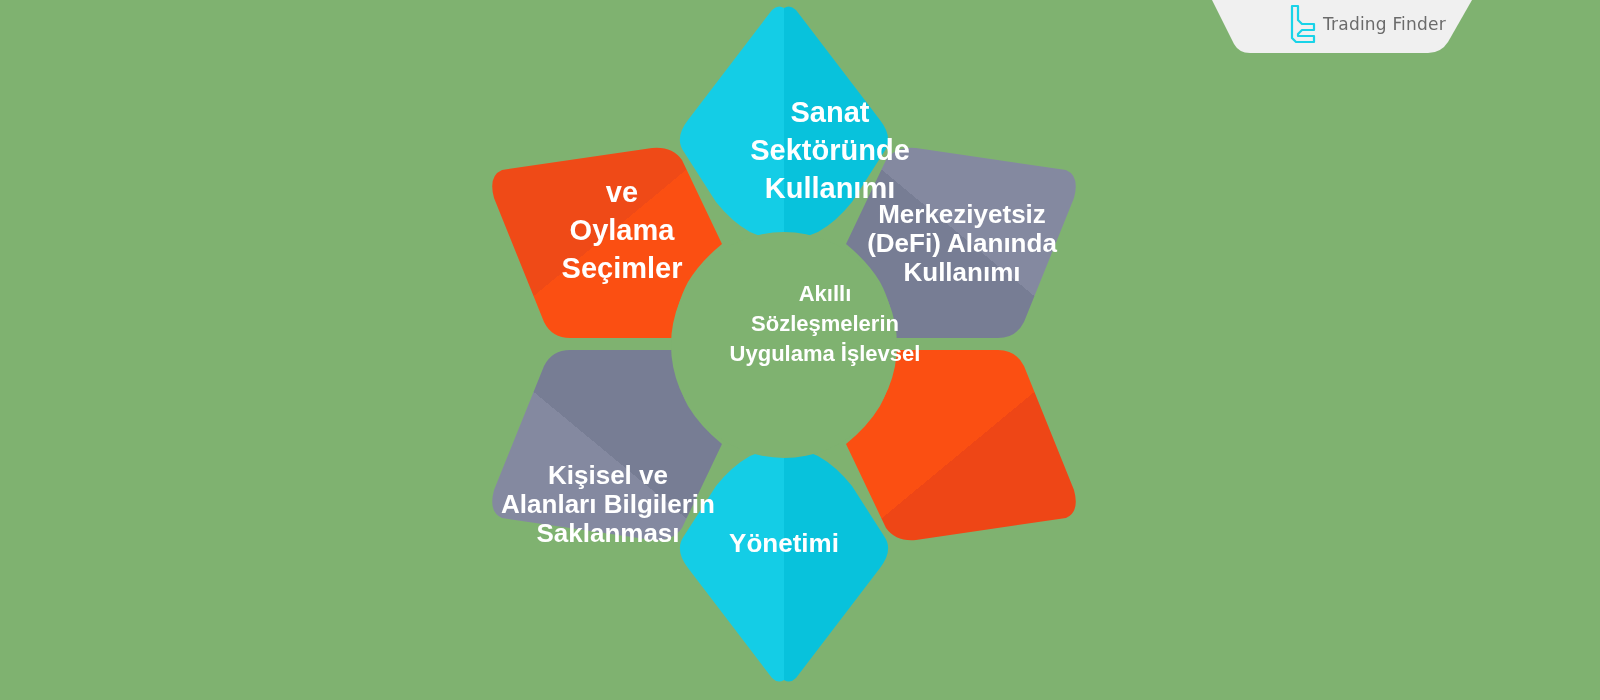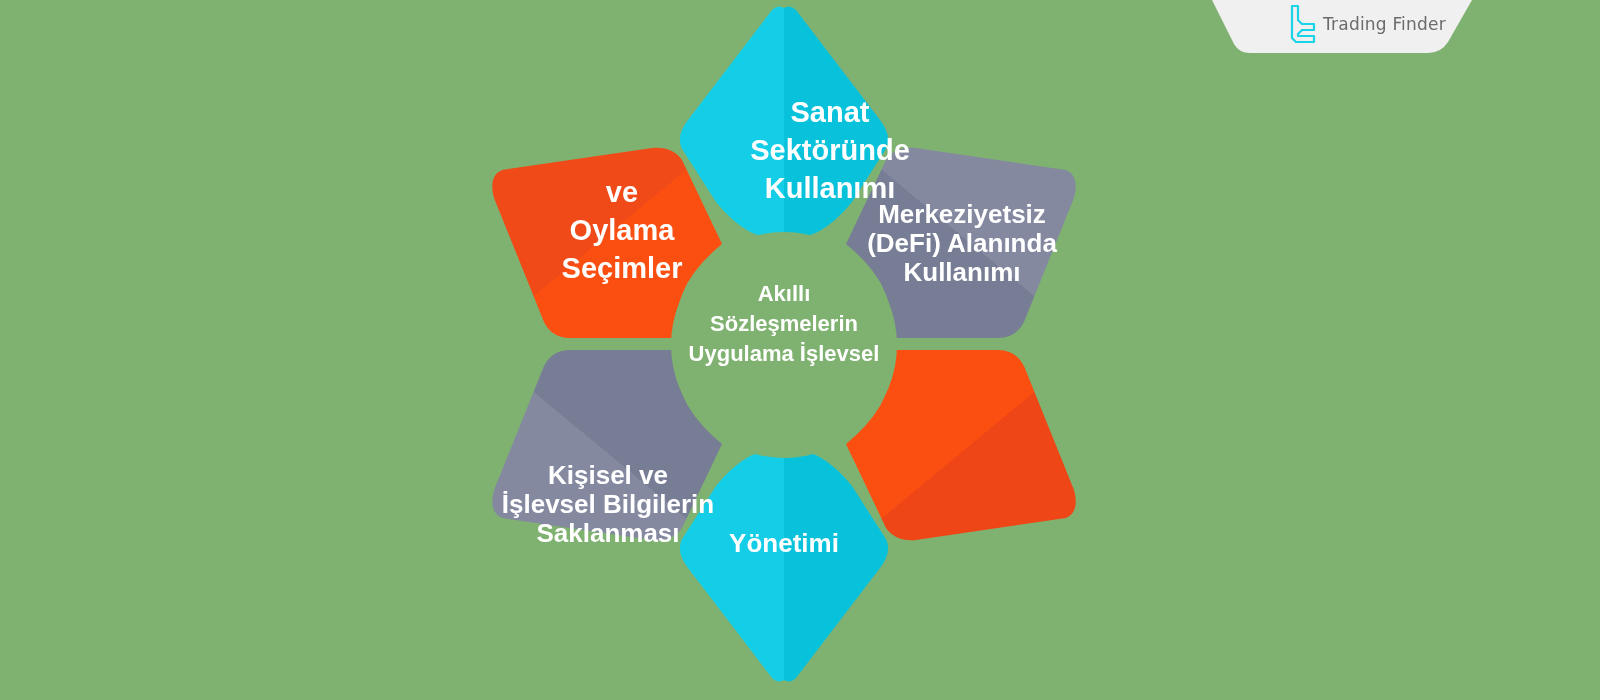--- a/index.html
+++ b/index.html
@@ -79,21 +79,21 @@
 
     <path d="M1212 0 L1472 0 L1448 42 Q1441 53 1428 53 L1250 53 Q1239 53 1234 44 Z" fill="#f0f0f0"></path>
 
     <g fill="none" stroke="#19d3e8" stroke-width="2.2" stroke-linejoin="round">
       <path d="M1292 6 L1298 6 L1298 20 L1302 24 L1314 24 L1314 30 L1302 30 L1298 34 L1298 36 L1314 36 L1314 42 L1296 42 L1292 38 Z"></path>
     </g>
   </svg>
 
   <div class="logo-text">Trading Finder</div>
 
-  <div class="label center-label" style="left:784px; top:324px;">
+  <div class="label center-label" style="left:825px; top:324px;">
     <span class="line">Akıllı</span>
     <span class="line">Sözleşmelerin</span>
     <span class="line">Uygulama İşlevsel</span>
   </div>
 
   <div class="label big" style="left:786px; top:150px;margin-left:44px;">
     <span class="line">Sanat</span>
     <span class="line">Sektöründe</span>
     <span class="line">Kullanımı</span>
   </div>
@@ -104,21 +104,21 @@
     <span class="line">Kullanımı</span>
   </div>
 
 
   <div class="label med" style="left:784px; top:543px;">
     <span class="line">Yönetimi</span>
   </div>
 
   <div class="label med" style="left:608px; top:461px;margin-top:43px;">
     <span class="line">Kişisel ve</span>
-    <span class="line">İşlevsel Bilgilerin</span>
+    <span class="line">Alanları Bilgilerin</span>
     <span class="line">Saklanması</span>
   </div>
 
   <div class="label big" style="left:622px; top:230px;">
     <span class="line">ve</span>
     <span class="line">Oylama</span>
     <span class="line">Seçimler</span>
   </div>
 
 </div>

